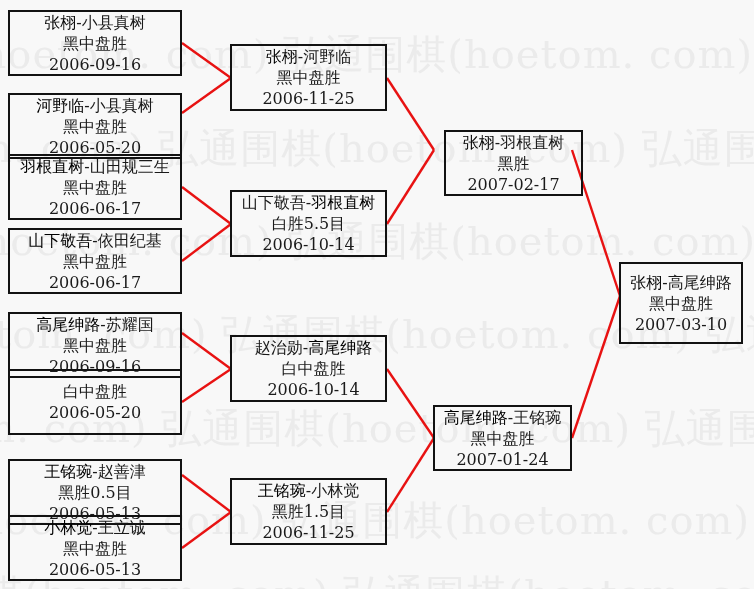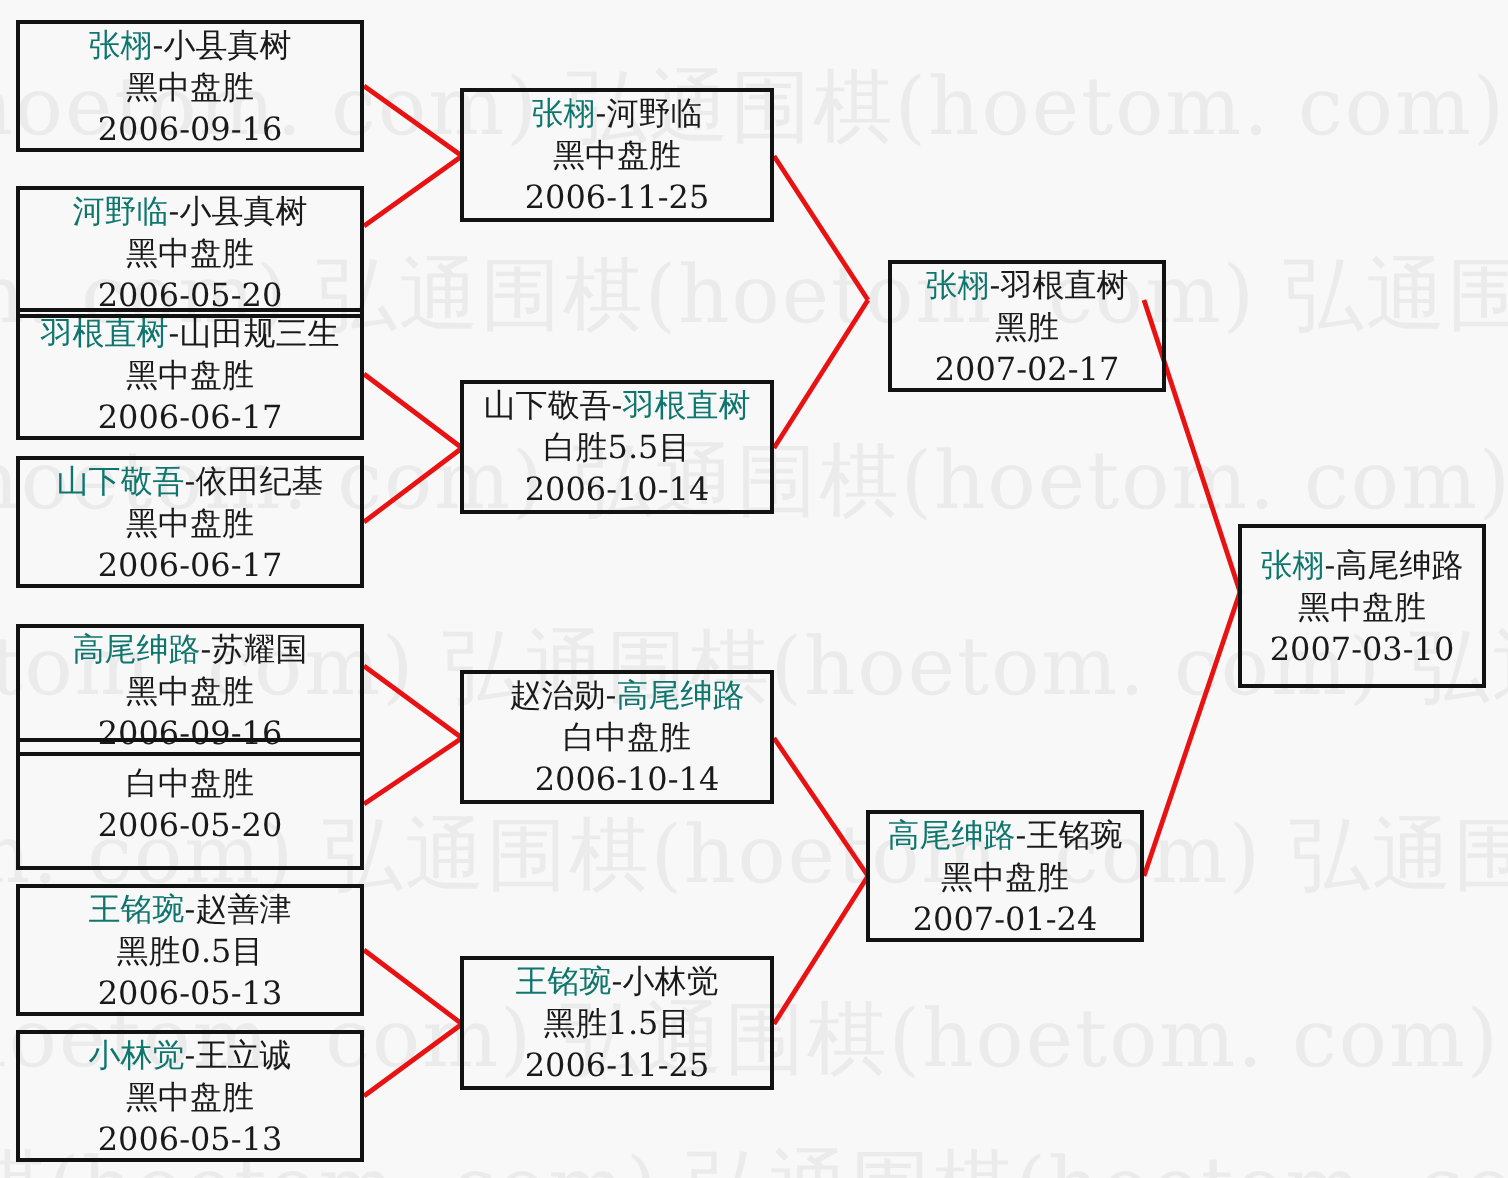--- a/index.html
+++ b/index.html
@@ -14,25 +14,25 @@
     letter-spacing:1px;user-select:none;pointer-events:none;
   }
   svg.wires{position:absolute;left:0;top:0;z-index:1;pointer-events:none;}
   svg.wires line{stroke:#e81212;stroke-width:2.4;}
   .match{
     position:absolute;z-index:2;box-sizing:border-box;
     border:2px solid #121212;background:transparent;
     display:flex;flex-direction:column;justify-content:center;
     text-align:center;font-size:16px;line-height:21px;color:#1a1a1a;
   }
-  .match .players .w{color:#0f766e;}
+  .match .players .w{color:#000000;}
   
   .r1{left:8px;width:174px;height:66px;}
   .m-r1-1{top:10px;}  .m-r1-2{top:93px;}  .m-r1-3{top:154px;} .m-r1-4{top:228px;}
-  .m-r1-5{top:312px;} .m-r1-6{top:369px;} .m-r1-7{top:442px;} .m-r1-8{top:515px;}
+  .m-r1-5{top:312px;} .m-r1-6{top:369px;} .m-r1-7{top:459px;} .m-r1-8{top:515px;}
   
   .r2{left:230px;width:157px;height:67px;}
   .m-r2-1{top:44px;} .m-r2-2{top:190px;} .m-r2-3{top:335px;padding-left:10px;} .m-r2-4{top:478px;}
   
   .sf{left:433px;width:139px;height:66px;}
   .m-sf-1{top:130px;margin-left:11px;} .m-sf-2{top:405px;}
   
   .fin{left:619px;width:124px;height:82px;top:262px;}
 </style>
 </head>

